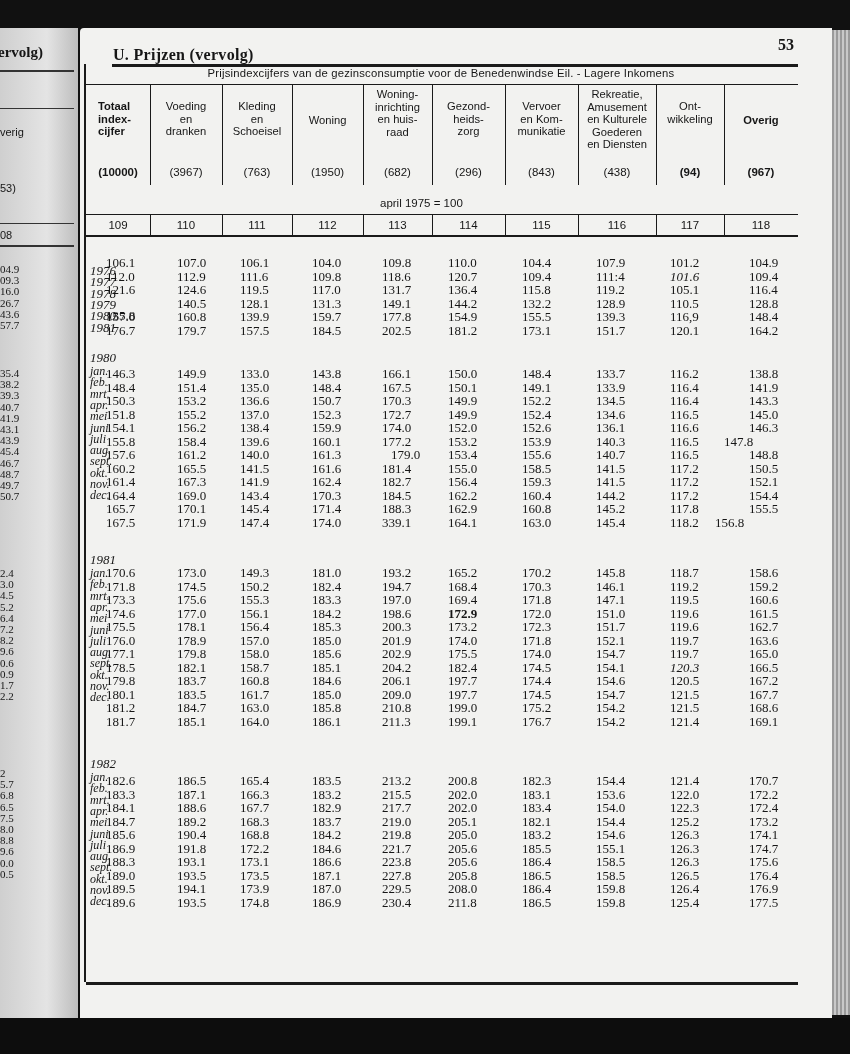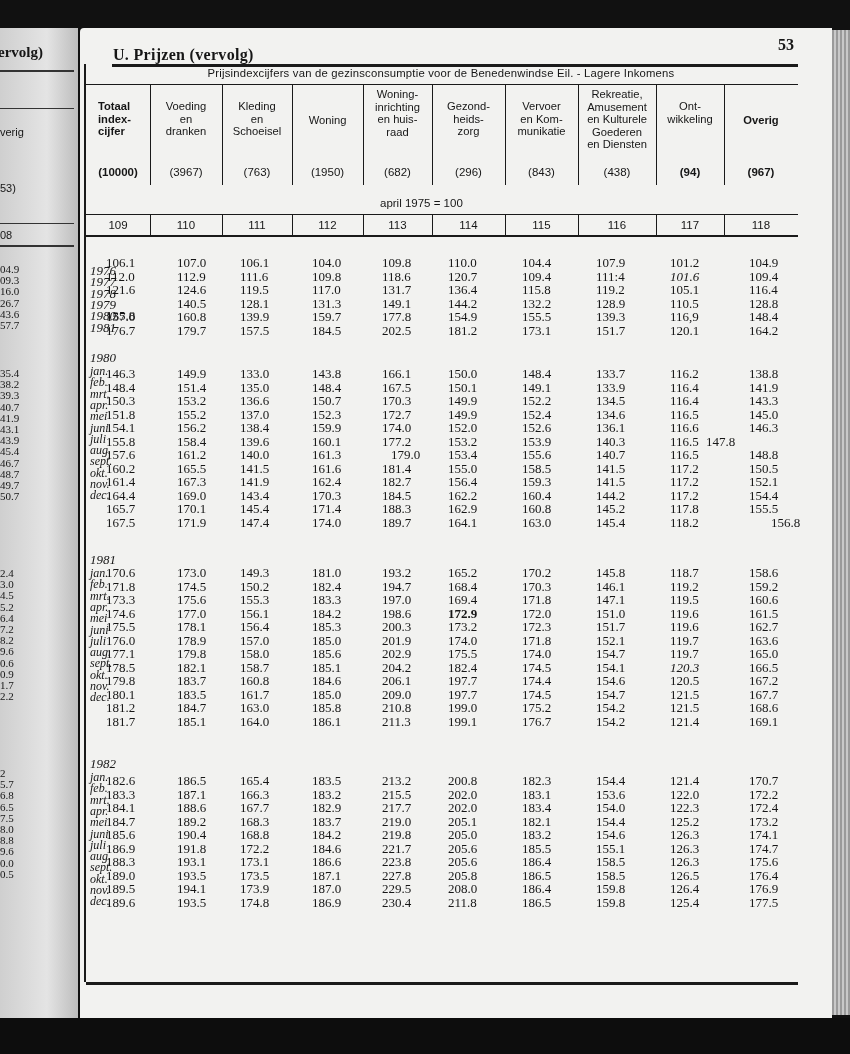--- a/index.html
+++ b/index.html
@@ -373,21 +373,21 @@
     <div class="block" style="top:435.5px;">
       <span class="cell" style="left:106px;">155.8</span>
       <span class="cell" style="left:177px;">158.4</span>
       <span class="cell" style="left:240px;">139.6</span>
       <span class="cell" style="left:312px;">160.1</span>
       <span class="cell" style="left:382px;">177.2</span>
       <span class="cell" style="left:448px;">153.2</span>
       <span class="cell" style="left:522px;">153.9</span>
       <span class="cell" style="left:596px;">140.3</span>
       <span class="cell" style="left:670px;">116.5</span>
-      <span class="cell" style="left:706px;">147.8</span>
+      <span class="cell" style="left:724px;">147.8</span>
     </div>
     <div class="block" style="top:449px;">
       <span class="cell" style="left:106px;">157.6</span>
       <span class="cell" style="left:177px;">161.2</span>
       <span class="cell" style="left:240px;">140.0</span>
       <span class="cell" style="left:312px;">161.3</span>
       <span class="cell" style="left:391px;">179.0</span>
       <span class="cell" style="left:448px;">153.4</span>
       <span class="cell" style="left:522px;">155.6</span>
       <span class="cell" style="left:596px;">140.7</span>
@@ -440,26 +440,26 @@
       <span class="cell" style="left:522px;">160.8</span>
       <span class="cell" style="left:596px;">145.2</span>
       <span class="cell" style="left:670px;">117.8</span>
       <span class="cell" style="left:749px;">155.5</span>
     </div>
     <div class="block" style="top:516.5px;">
       <span class="cell" style="left:106px;">167.5</span>
       <span class="cell" style="left:177px;">171.9</span>
       <span class="cell" style="left:240px;">147.4</span>
       <span class="cell" style="left:312px;">174.0</span>
-      <span class="cell" style="left:382px;">189.7</span>
+      <span class="cell" style="left:382px;">339.1</span>
       <span class="cell" style="left:448px;">164.1</span>
       <span class="cell" style="left:522px;">163.0</span>
       <span class="cell" style="left:596px;">145.4</span>
       <span class="cell" style="left:670px;">118.2</span>
-      <span class="cell" style="left:771px;">156.8</span>
+      <span class="cell" style="left:715px;">156.8</span>
     </div>
     <div class="rowlabel year" style="top:554px;">1981</div>
     <div class="rowlabel" style="top:568px;">jan.</div>
     <div class="rowlabel" style="top:579.3px;">feb.</div>
     <div class="rowlabel" style="top:590.6px;">mrt.</div>
     <div class="rowlabel" style="top:601.9px;">apr.</div>
     <div class="rowlabel" style="top:613.2px;">mei</div>
     <div class="rowlabel" style="top:624.5px;">juni</div>
     <div class="rowlabel" style="top:635.8px;">juli</div>
     <div class="rowlabel" style="top:647.1px;">aug.</div>

